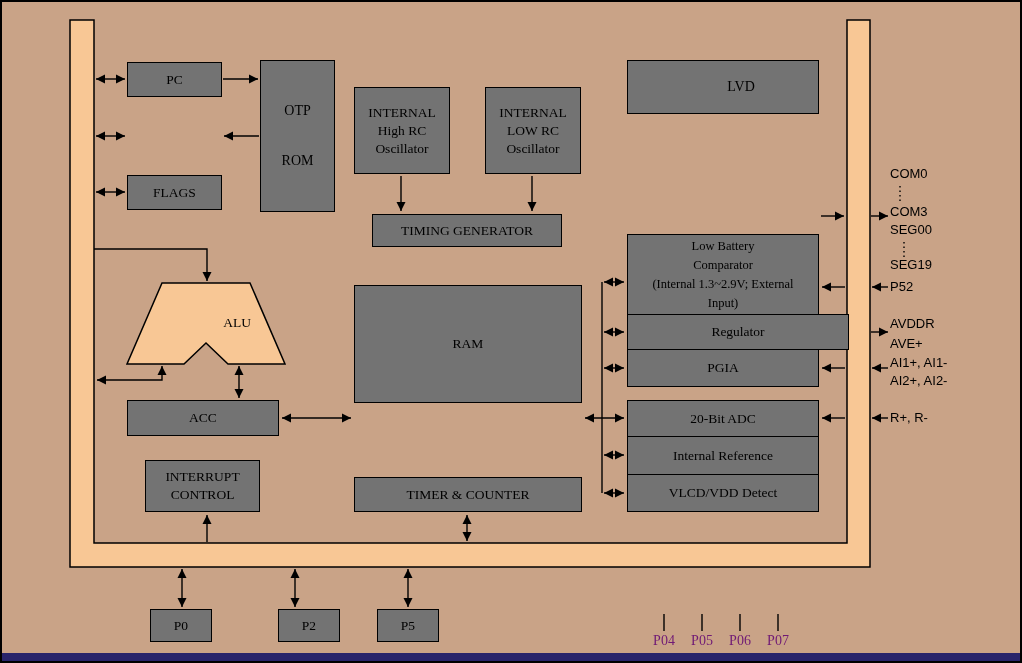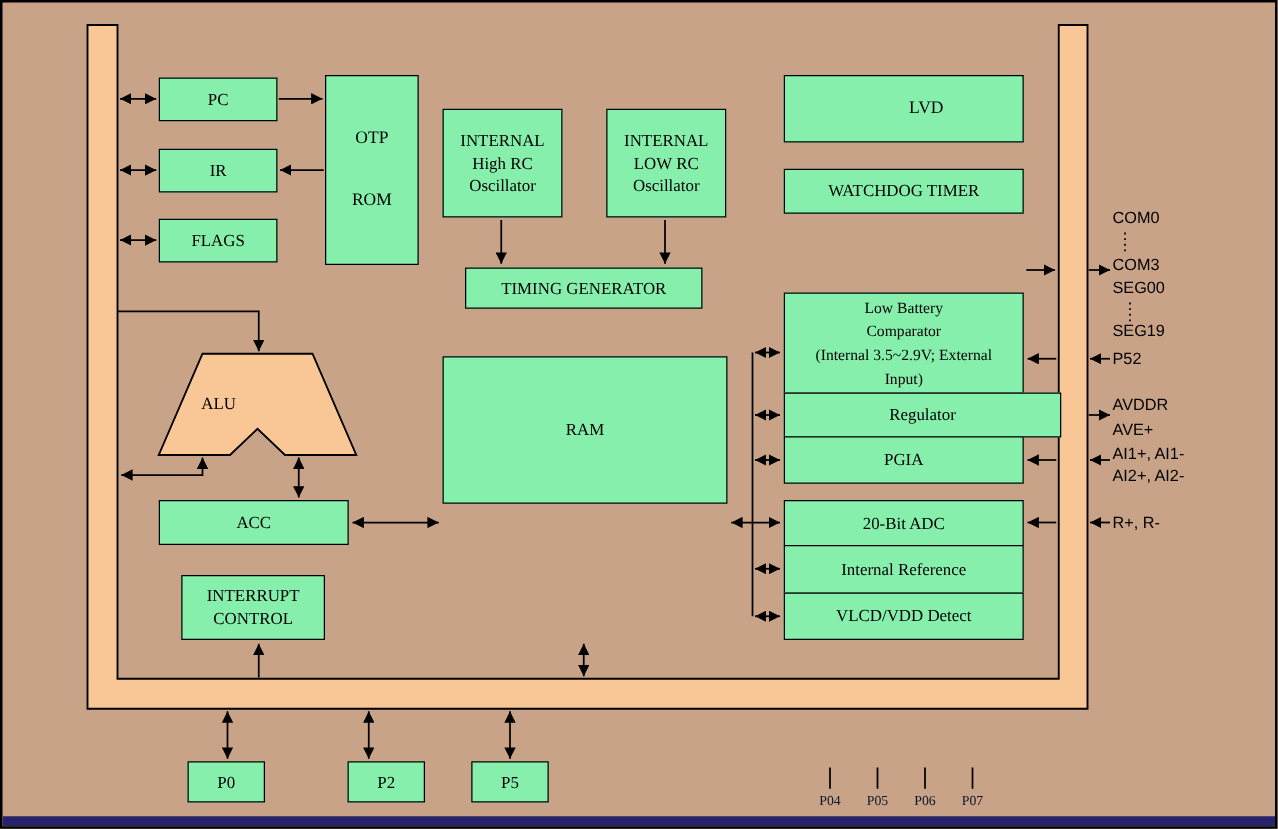--- a/index.html
+++ b/index.html
@@ -8,46 +8,46 @@
     width:1022px; height:663px;
     background:#c9a387;
     border:2px solid #000;
     box-sizing:border-box;
     overflow:hidden;
     font-family:"Liberation Serif", serif;
   }
   .stage svg { position:absolute; left:0; top:0; }
   .blk {
     position:absolute;
-    background:#86efac;
+    background:#737373;
     border:1px solid #000;
     box-sizing:border-box;
     display:flex; align-items:center; justify-content:center;
     text-align:center;
     white-space:pre-line;
     font-size:13.5px; color:#000;
     line-height:18px;
     z-index:2;
   }
   .blk.otp { line-height:50px; font-size:14px; }
   .blk.lowbat { font-size:12.5px; line-height:19px; }
   .blk.big { font-size:14px;padding-left:36px; }
   .alu-label {
     position:absolute; z-index:2;
-    font-size:13.5px; color:#000; text-align:left;
+    font-size:13.5px; color:#000; text-align:right;
   }
   .rlabel {
     position:absolute; z-index:2;
     font-family:"Liberation Sans", sans-serif;
     font-size:13px; color:#000; white-space:nowrap;
     line-height:18px;
   }
   .pinlabel {
     position:absolute; z-index:2;
-    font-size:11px; color:#0f172a;
+    font-size:14px; color:#701a75;
     transform:translateX(-50%);
     line-height:18px;
   }
   .bottom-strip {
     position:absolute; left:0; bottom:0; width:100%; height:8px;
     background:#28246b; z-index:3;
   }
 </style>
 </head>
 <body>
@@ -117,54 +117,53 @@
       <line x1="700" y1="612" x2="700" y2="629"></line>
       <line x1="738" y1="612" x2="738" y2="629"></line>
       <line x1="776" y1="612" x2="776" y2="629"></line>
 
       <line x1="898" y1="184" x2="898" y2="201" stroke-dasharray="1.5 3"></line>
       <line x1="902" y1="240" x2="902" y2="257" stroke-dasharray="1.5 3"></line>
     </g>
   </svg>
 
   <div class="blk" style="left:125px;top:60px;width:95px;height:35px">PC</div>
-  <div class="blk" style="left:125px;top:117px;width:95px;height:35px">IR</div>
   <div class="blk" style="left:125px;top:173px;width:95px;height:35px">FLAGS</div>
   <div class="blk otp" style="left:258px;top:58px;width:75px;height:152px">OTP
 ROM</div>
 
   <div class="blk" style="left:352px;top:85px;width:96px;height:87px">INTERNAL
 High RC
 Oscillator</div>
   <div class="blk" style="left:483px;top:85px;width:96px;height:87px">INTERNAL
 LOW RC
 Oscillator</div>
   <div class="blk" style="left:370px;top:212px;width:190px;height:33px">TIMING GENERATOR</div>
 
   <div class="blk big" style="left:625px;top:58px;width:192px;height:54px">LVD</div>
-  <div class="blk" style="left:625px;top:133px;width:192px;height:36px">WATCHDOG TIMER</div>
 
   <div class="blk lowbat" style="left:625px;top:232px;width:192px;height:81px">Low Battery
 Comparator
-(Internal 3.5~2.9V; External
+(Internal 1.3~2.9V; External
 Input)</div>
   <div class="blk" style="left:625px;top:312px;width:222px;height:36px">Regulator</div>
   <div class="blk" style="left:625px;top:347px;width:192px;height:38px">PGIA</div>
 
   <div class="blk" style="left:625px;top:398px;width:192px;height:37px">20-Bit ADC</div>
   <div class="blk" style="left:625px;top:434px;width:192px;height:39px">Internal Reference</div>
   <div class="blk" style="left:625px;top:472px;width:192px;height:38px">VLCD/VDD Detect</div>
 
   <div class="alu-label" style="left:159px;top:313px;width:90px">ALU</div>
   <div class="blk" style="left:125px;top:398px;width:152px;height:36px">ACC</div>
 
   <div class="blk" style="left:352px;top:283px;width:228px;height:118px">RAM</div>
 
   <div class="blk" style="left:143px;top:458px;width:115px;height:52px">INTERRUPT
 CONTROL</div>
+  <div class="blk" style="left:352px;top:475px;width:228px;height:35px">TIMER &amp; COUNTER</div>
 
 
   <div class="blk" style="left:148px;top:607px;width:62px;height:33px">P0</div>
   <div class="blk" style="left:276px;top:607px;width:62px;height:33px">P2</div>
   <div class="blk" style="left:375px;top:607px;width:62px;height:33px">P5</div>
 
   <div class="rlabel" style="left:888px;top:163px">COM0</div>
   <div class="rlabel" style="left:888px;top:201px">COM3</div>
   <div class="rlabel" style="left:888px;top:219px">SEG00</div>
   <div class="rlabel" style="left:888px;top:254px">SEG19</div>

